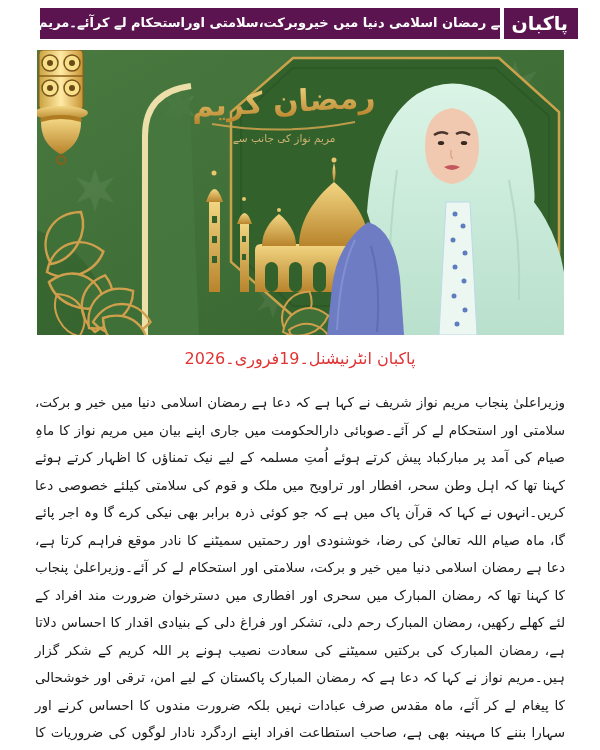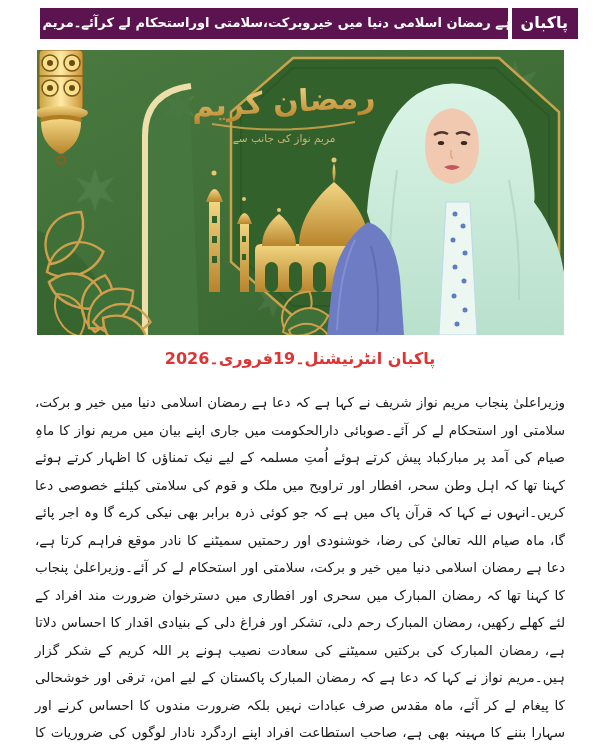--- a/index.html
+++ b/index.html
@@ -6,36 +6,36 @@
   .page{
     position:relative;width:600px;height:750px;background:#ffffff;overflow:hidden;
     font-family:"DejaVu Sans",sans-serif;
   }
   
   .masthead{
     position:absolute;top:8px;left:40px;right:22px;height:31px;
     background:#5c1451;display:flex;direction:rtl;align-items:stretch;
   }
   .brand{
-    color:#fff;font-weight:bold;font-size:16px;display:flex;align-items:center;
+    color:#fff;font-weight:bold;font-size:19px;display:flex;align-items:center;
     padding:0 10px 2px 8px;white-space:nowrap;
   }
   .masthead-sep{width:4px;background:#ffffff;}
   .headline{
     flex:1;color:#fff;font-weight:bold;font-size:13px;display:flex;
     align-items:center;justify-content:center;white-space:nowrap;overflow:hidden;
     padding:0 6px 2px 6px;
   }
   
   .photo{position:absolute;top:50px;left:37px;width:527px;height:285px;}
   .photo svg{display:block;}
   
   .caption{
     position:absolute;top:349px;left:0;right:0;text-align:center;direction:rtl;
-    color:#e03434;font-size:16px;font-weight:bold;
+    color:#e03434;font-size:16px;font-weight:normal;
   }
   
   .article{
     position:absolute;top:389px;left:35px;width:530px;direction:rtl;
   }
   .article p{
     margin:0;color:#1b1b1b;font-size:13.5px;line-height:27.5px;
     text-align:justify;text-align-last:center;
   }
 </style>

